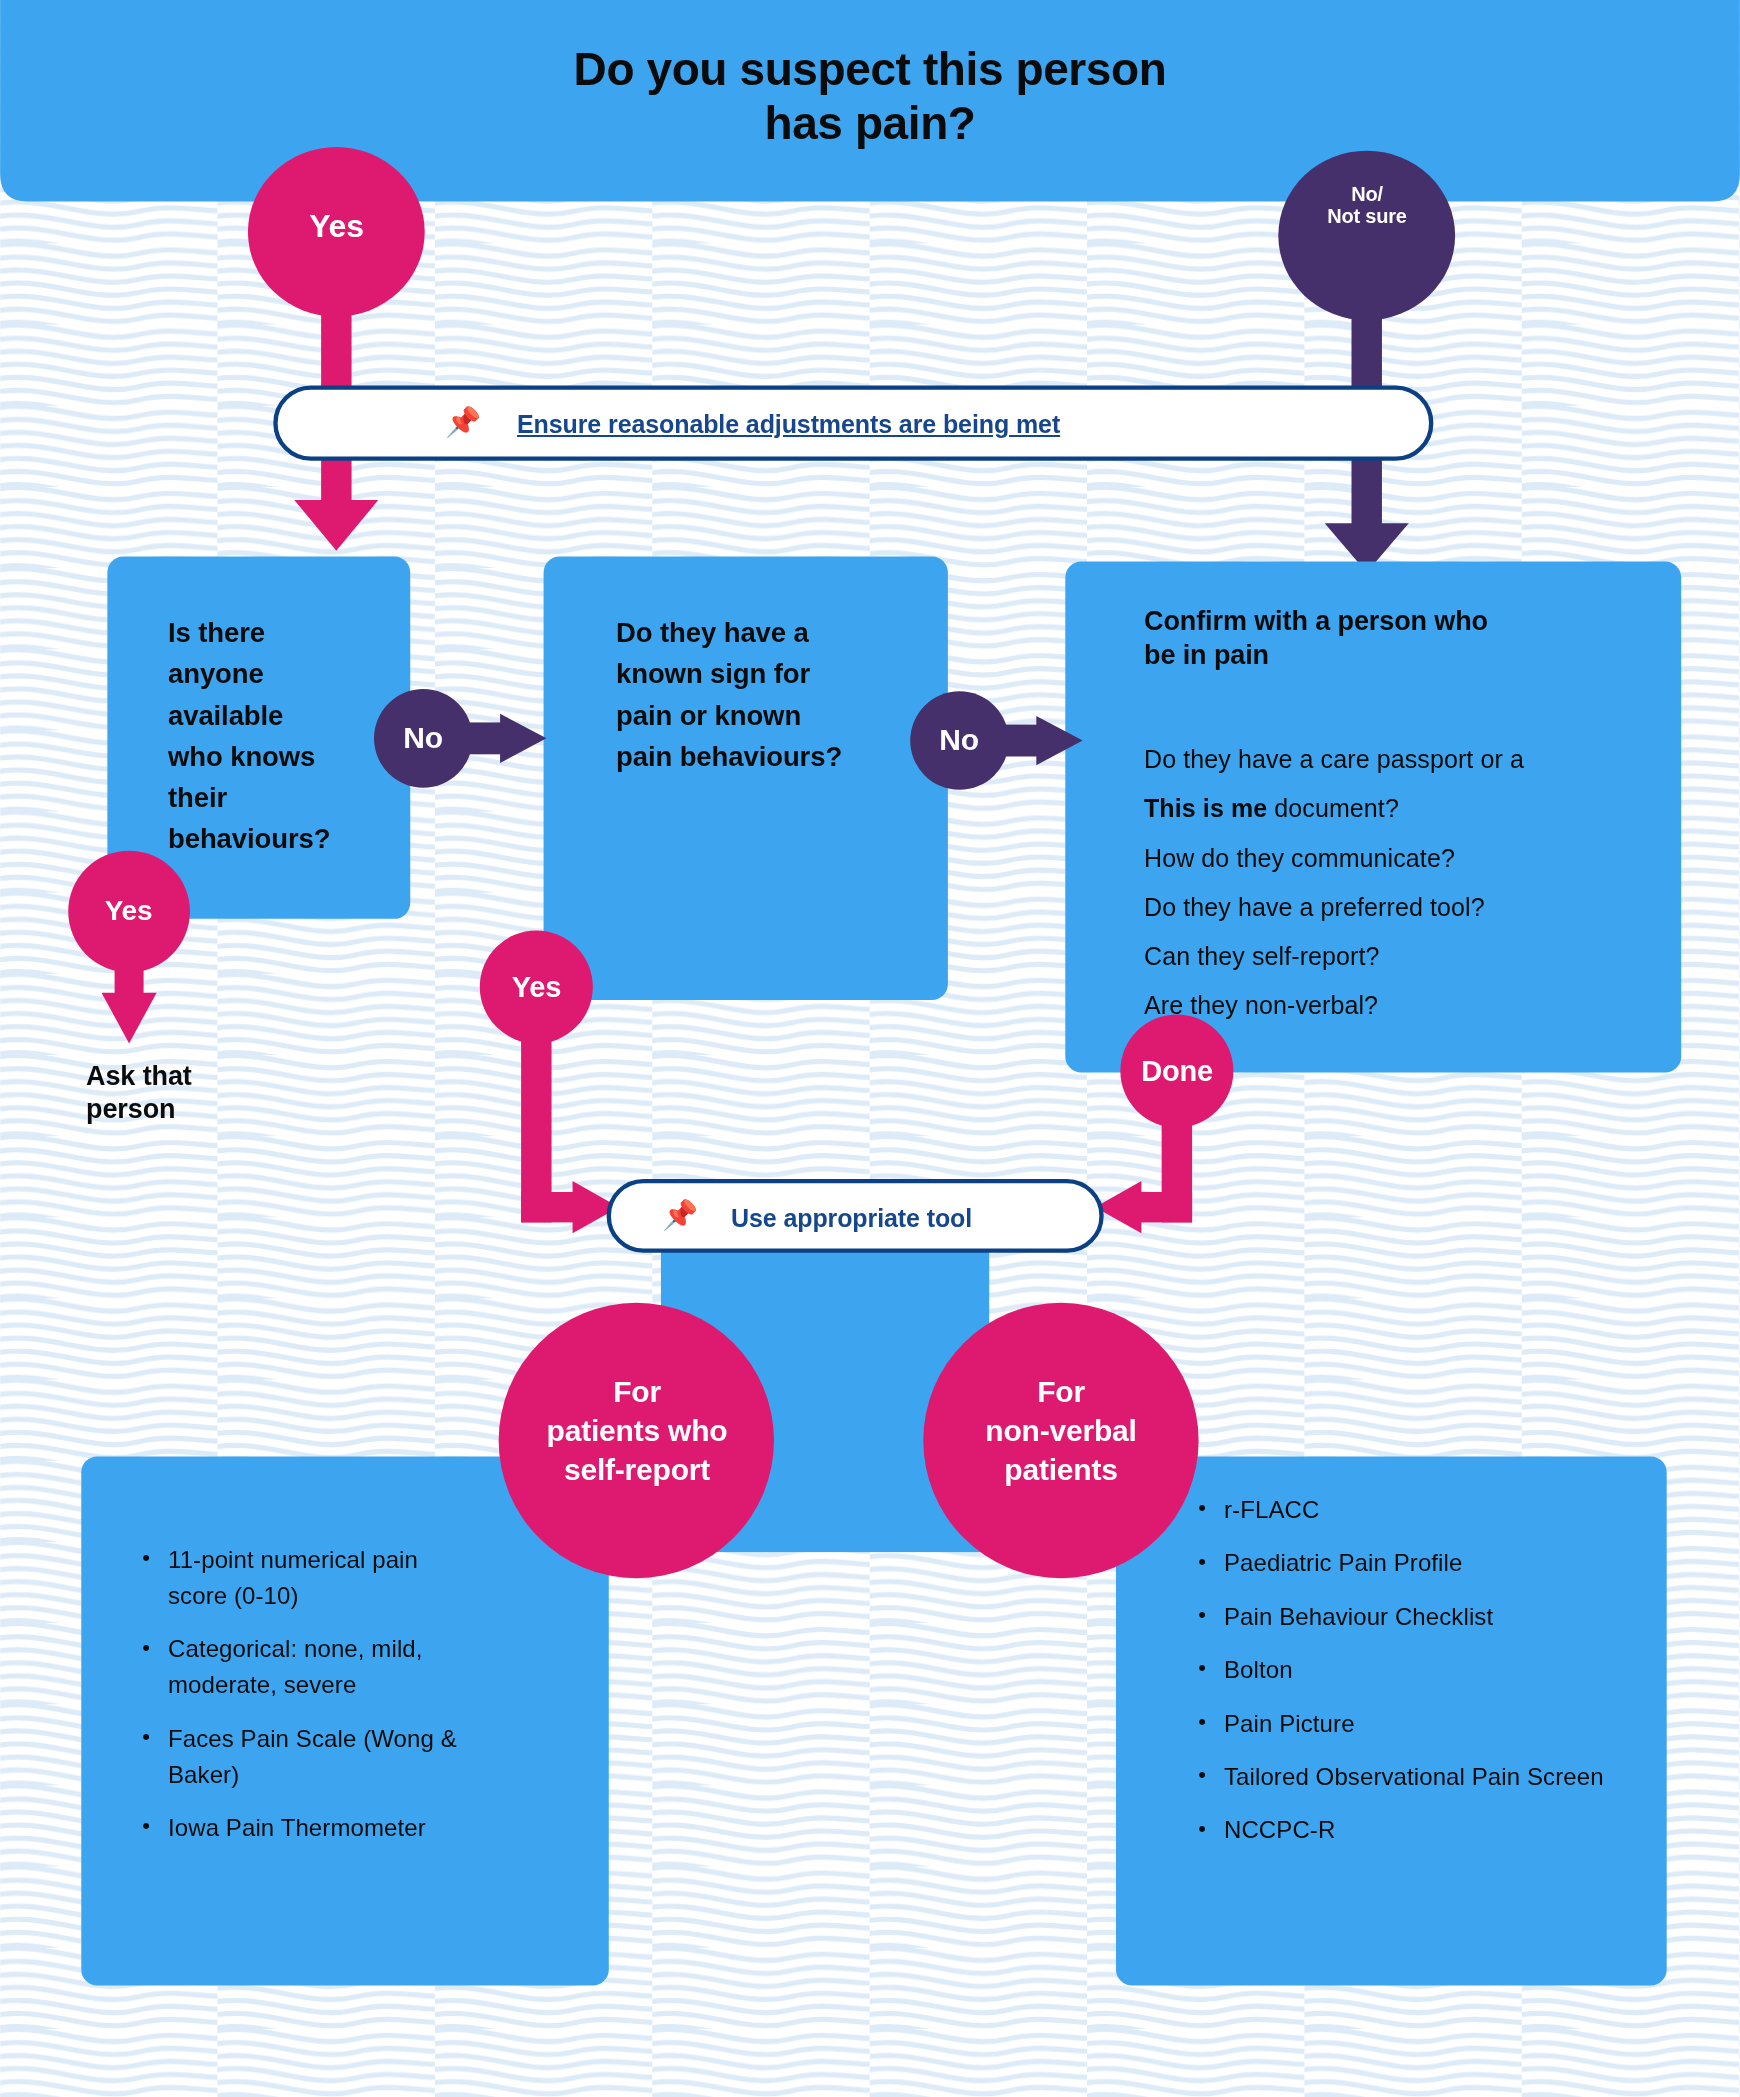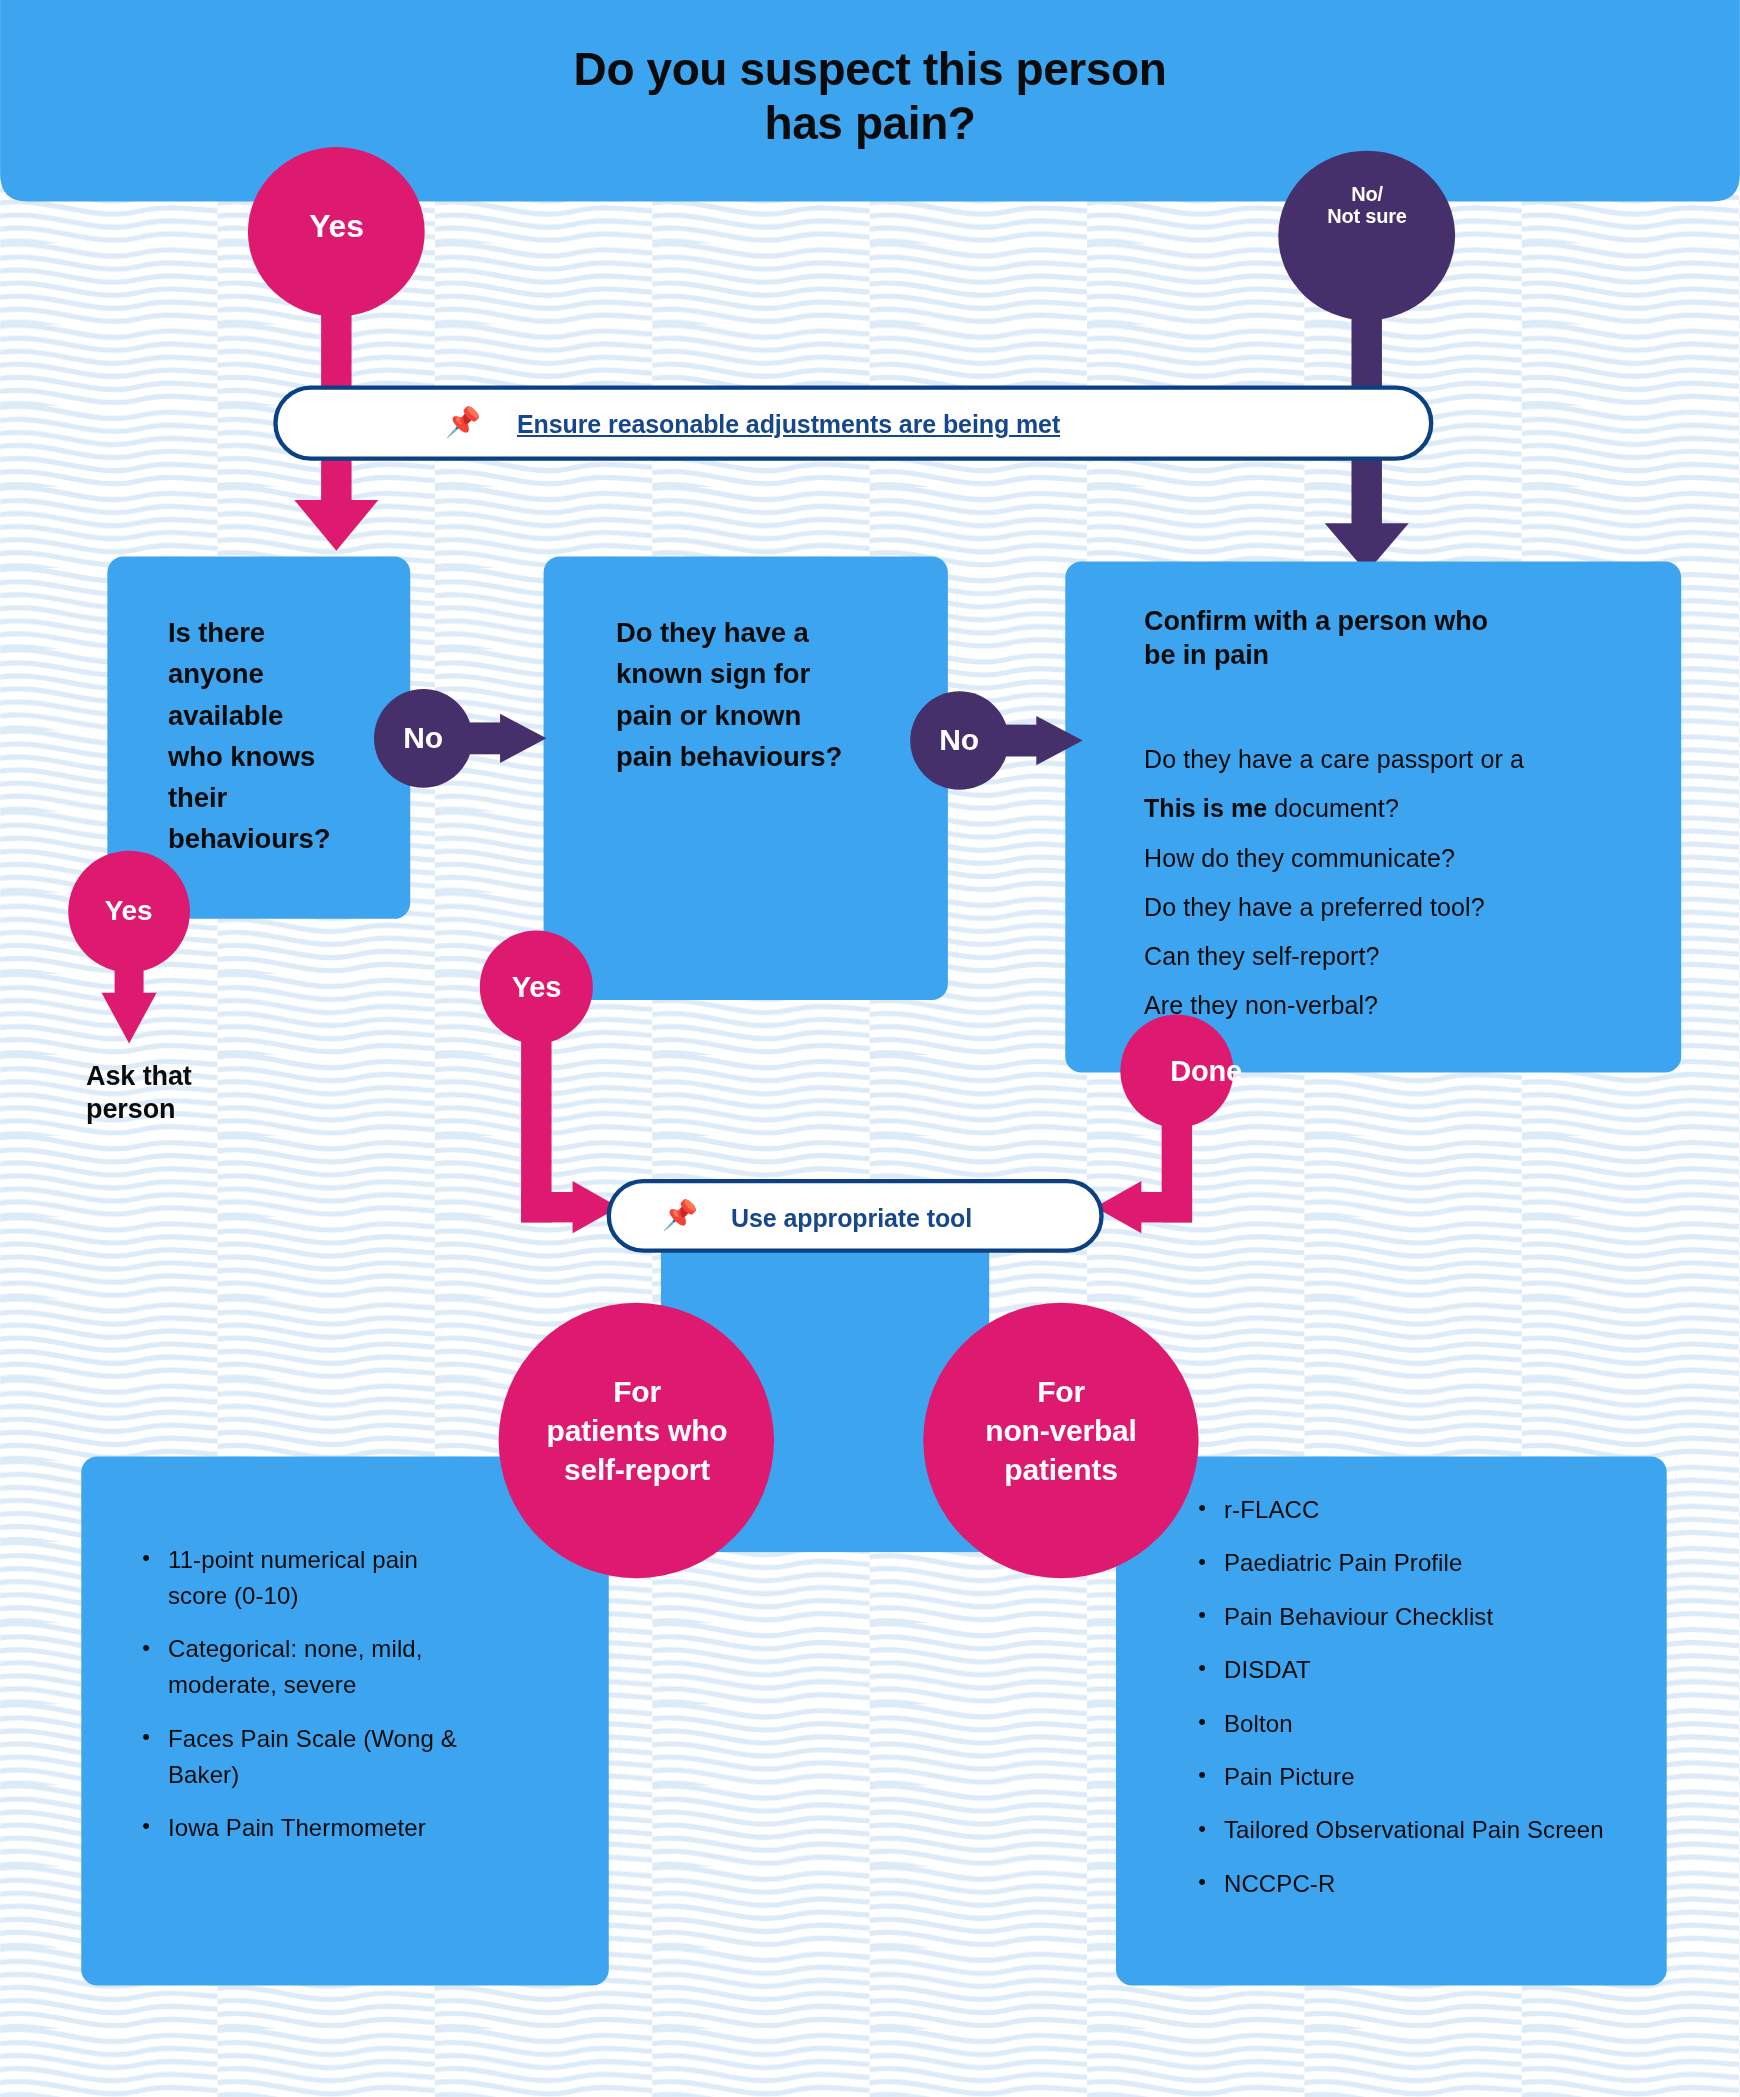--- a/index.html
+++ b/index.html
@@ -216,21 +216,21 @@
 
   <div class="circ-lbl" style="left:78px;top:895px;width:101px;font-size:28px;">Yes</div>
 
   <div class="askp" style="left:86px;top:1060px;width:217px;">
     <div>Ask that</div>
     <div>person</div>
   </div>
 
   <div class="circ-lbl" style="left:486px;top:971px;width:101px;font-size:29px;">Yes</div>
 
-  <div class="circ-lbl" style="left:1112px;top:1055px;width:130px;font-size:29px;text-align:right;">Done</div>
+  <div class="circ-lbl" style="left:1112px;top:1055px;width:130px;font-size:29px;">Done</div>
 
   <div class="pin" style="left:662px;top:1201px;">📌</div>
   <div class="pill-lbl" style="left:731px;top:1204px;">Use appropriate tool</div>
 
   <div class="circ-lbl" style="left:510px;top:1372px;width:254px;font-size:30px;line-height:1.30;">
     <div>For</div>
     <div>patients who</div>
     <div>self-report</div>
   </div>
 
@@ -244,21 +244,20 @@
     <li>11-point numerical pain score (0-10)</li>
     <li>Categorical: none, mild, moderate, severe</li>
     <li>Faces Pain Scale (Wong &amp; Baker)</li>
     <li>Iowa Pain Thermometer</li>
   </ul>
 
   <ul class="lst" style="left:1194px;top:1492px;width:449px;">
     <li>r-FLACC</li>
     <li>Paediatric Pain Profile</li>
     <li>Pain Behaviour Checklist</li>
-    <li>DISDAT</li>
     <li>Bolton</li>
     <li>Pain Picture</li>
     <li>Tailored Observational Pain Screen</li>
     <li>NCCPC-R</li>
   </ul>
 
 </div>
 
 
 </body></html>

